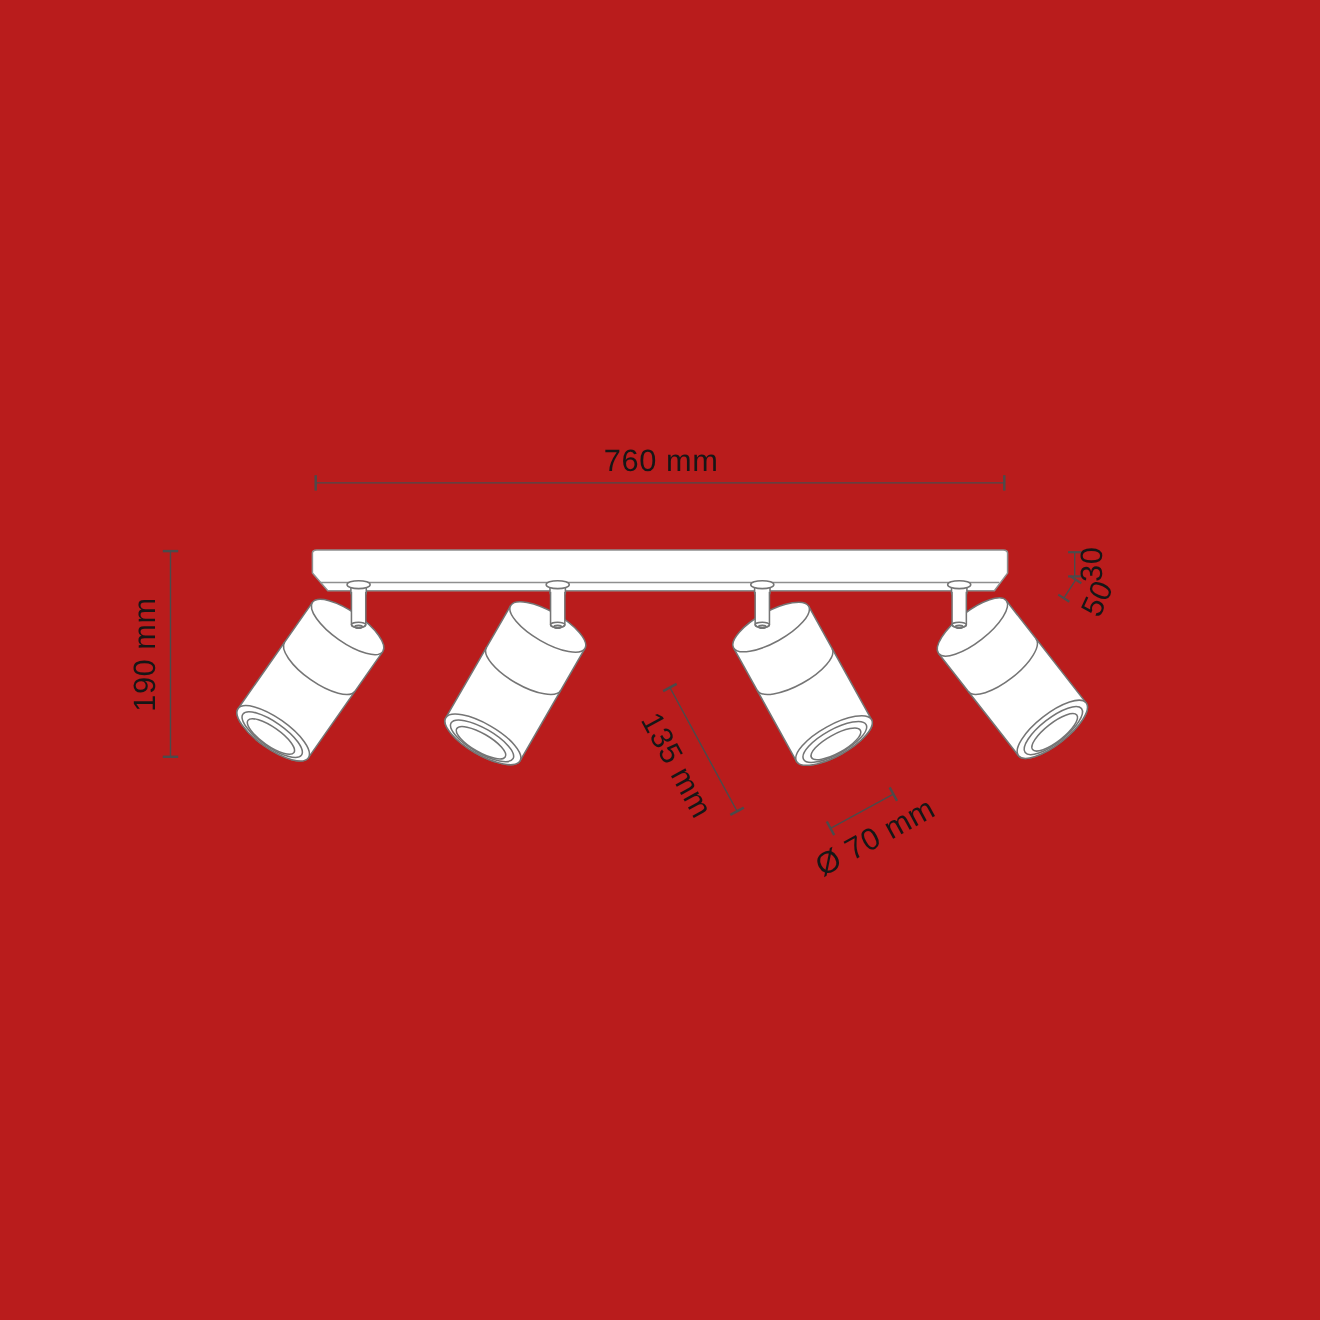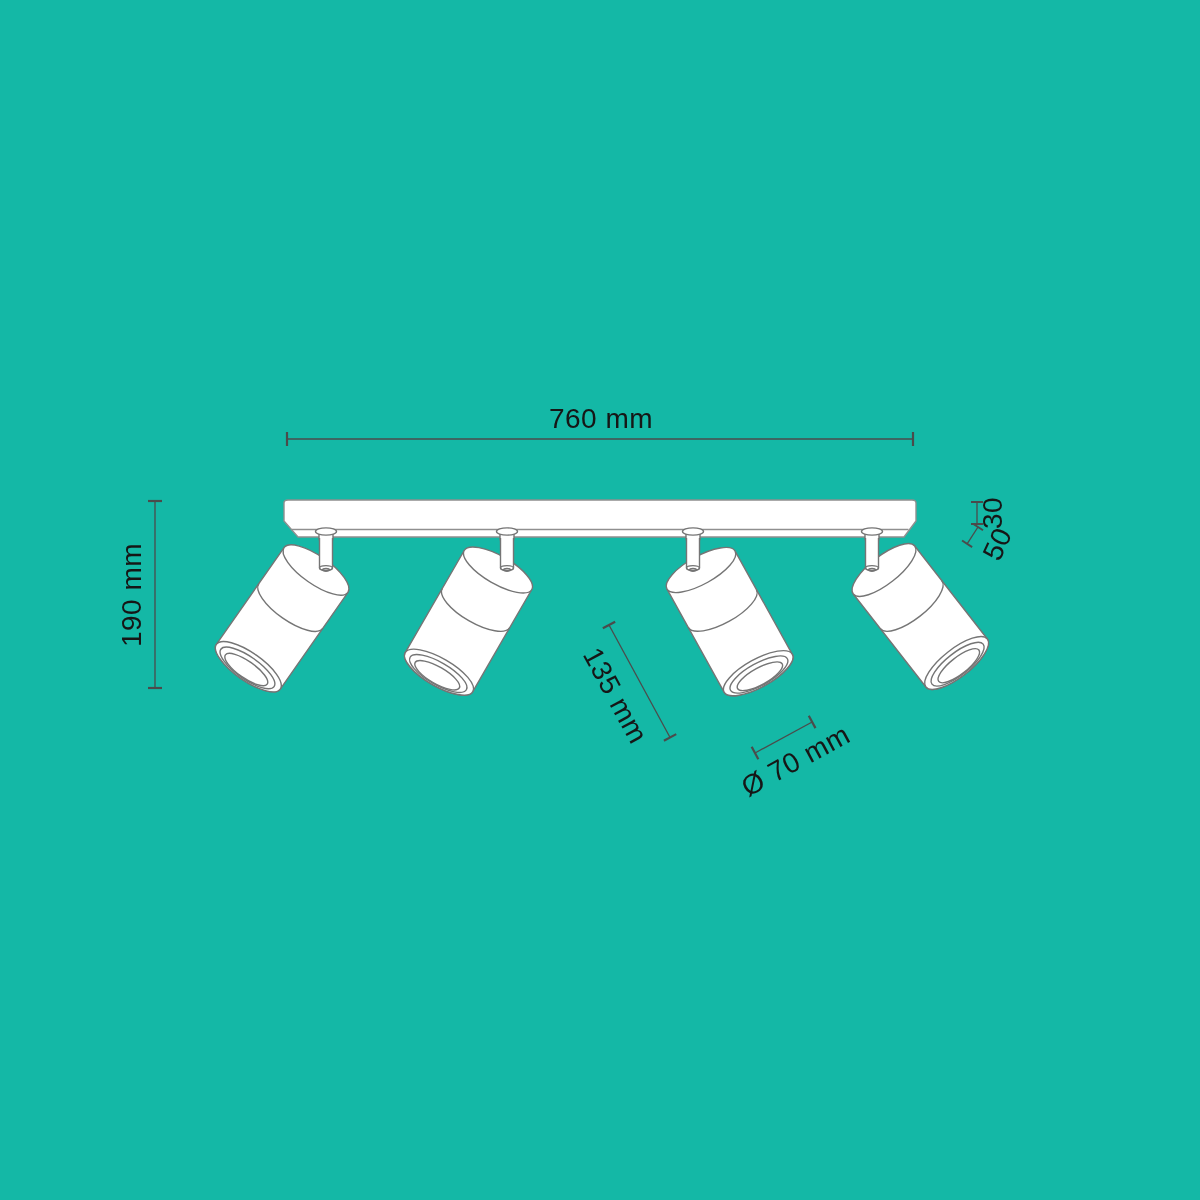--- a/index.html
+++ b/index.html
@@ -3,21 +3,21 @@
 <meta charset="utf-8">
 <style>
   html, body {
     margin: 0;
     padding: 0;
     background: #ffffff;
   }
   .page {
     width: 1200px;
     height: 1200px;
-    background: #14b8a6;
+    background: #b91c1c;
     position: relative;
     overflow: hidden;
   }
   svg {
     display: block;
   }
   svg text {
     font-family: "Liberation Sans", sans-serif;
     font-size: 28px;
     letter-spacing: 0.5px;

